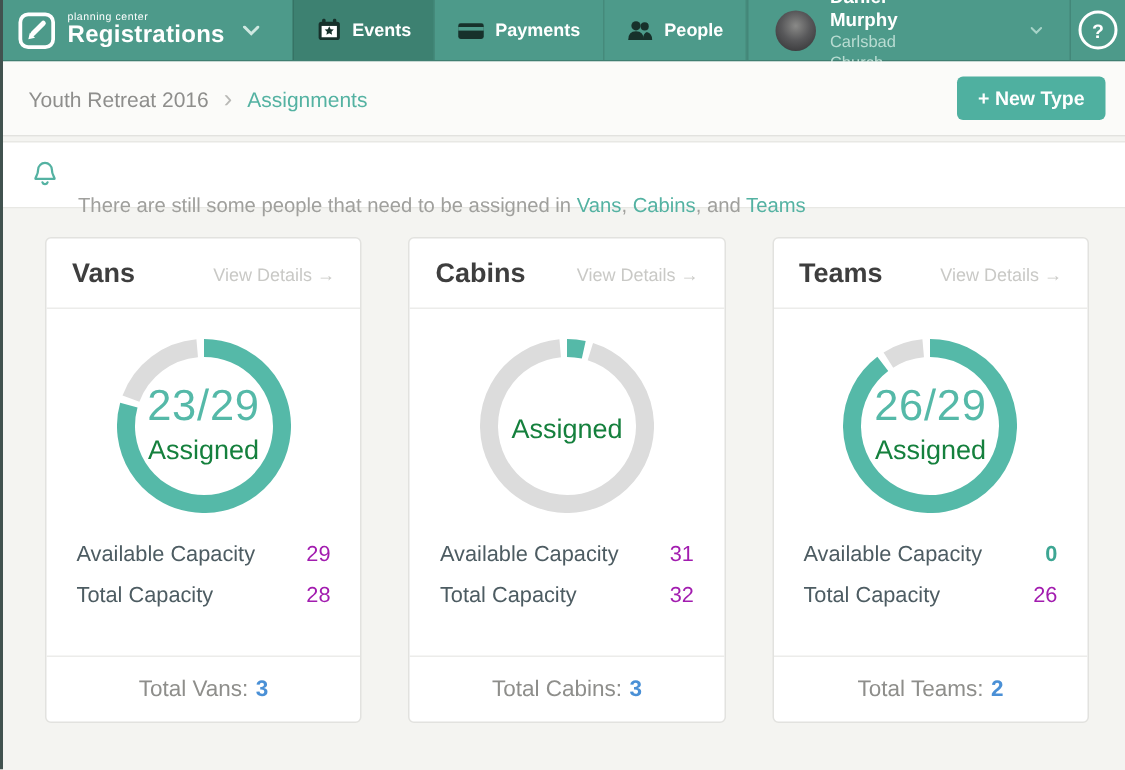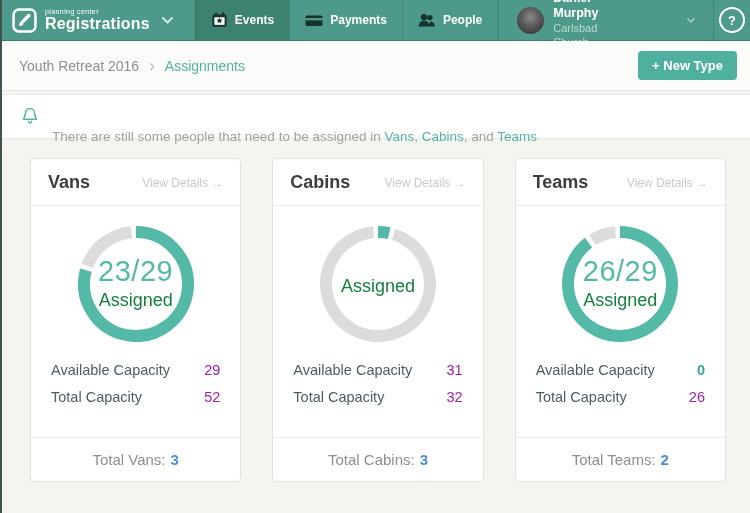--- a/index.html
+++ b/index.html
@@ -159,21 +159,21 @@
           <span class="donut-sub">Assigned</span>
         </div>
       </div>
       <div class="stats">
         <div class="stat-row">
           <span class="stat-label">Available Capacity</span>
           <span class="stat-value">29</span>
         </div>
         <div class="stat-row">
           <span class="stat-label">Total Capacity</span>
-          <span class="stat-value">52</span>
+          <span class="stat-value">28</span>
         </div>
       </div>
       <div class="card-footer">
         <span>Total Vans:</span>
         <span class="footer-value">3</span>
       </div>
     </div>
 
     <div class="card">
       <div class="card-header">

